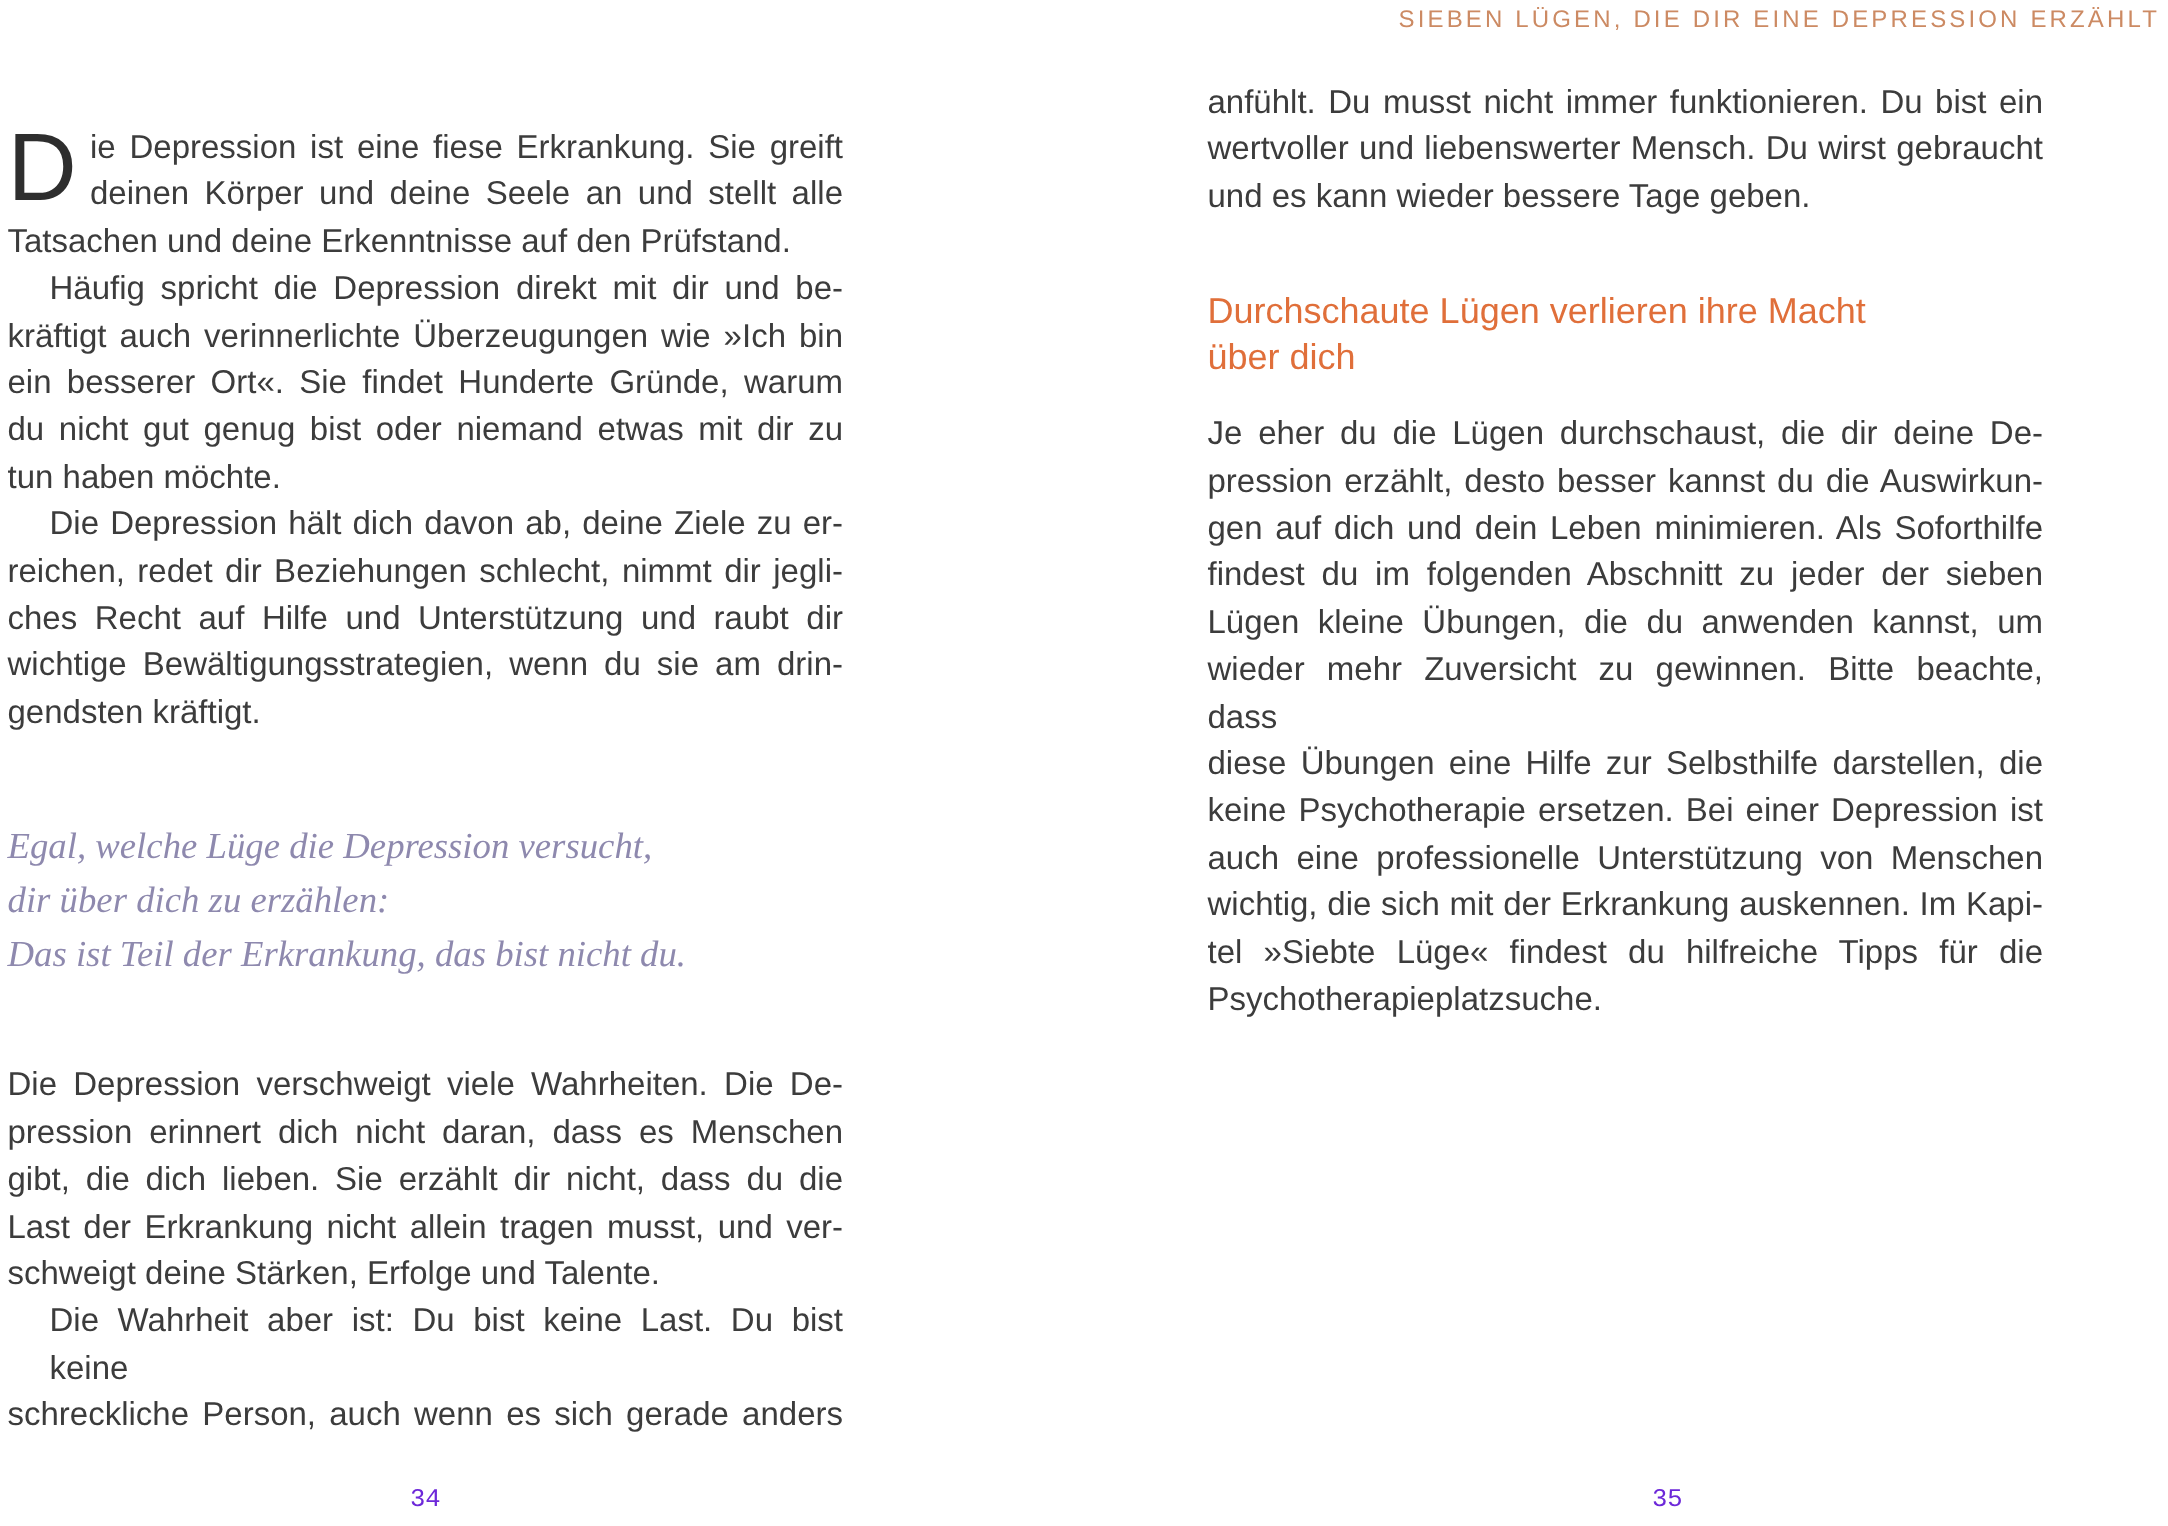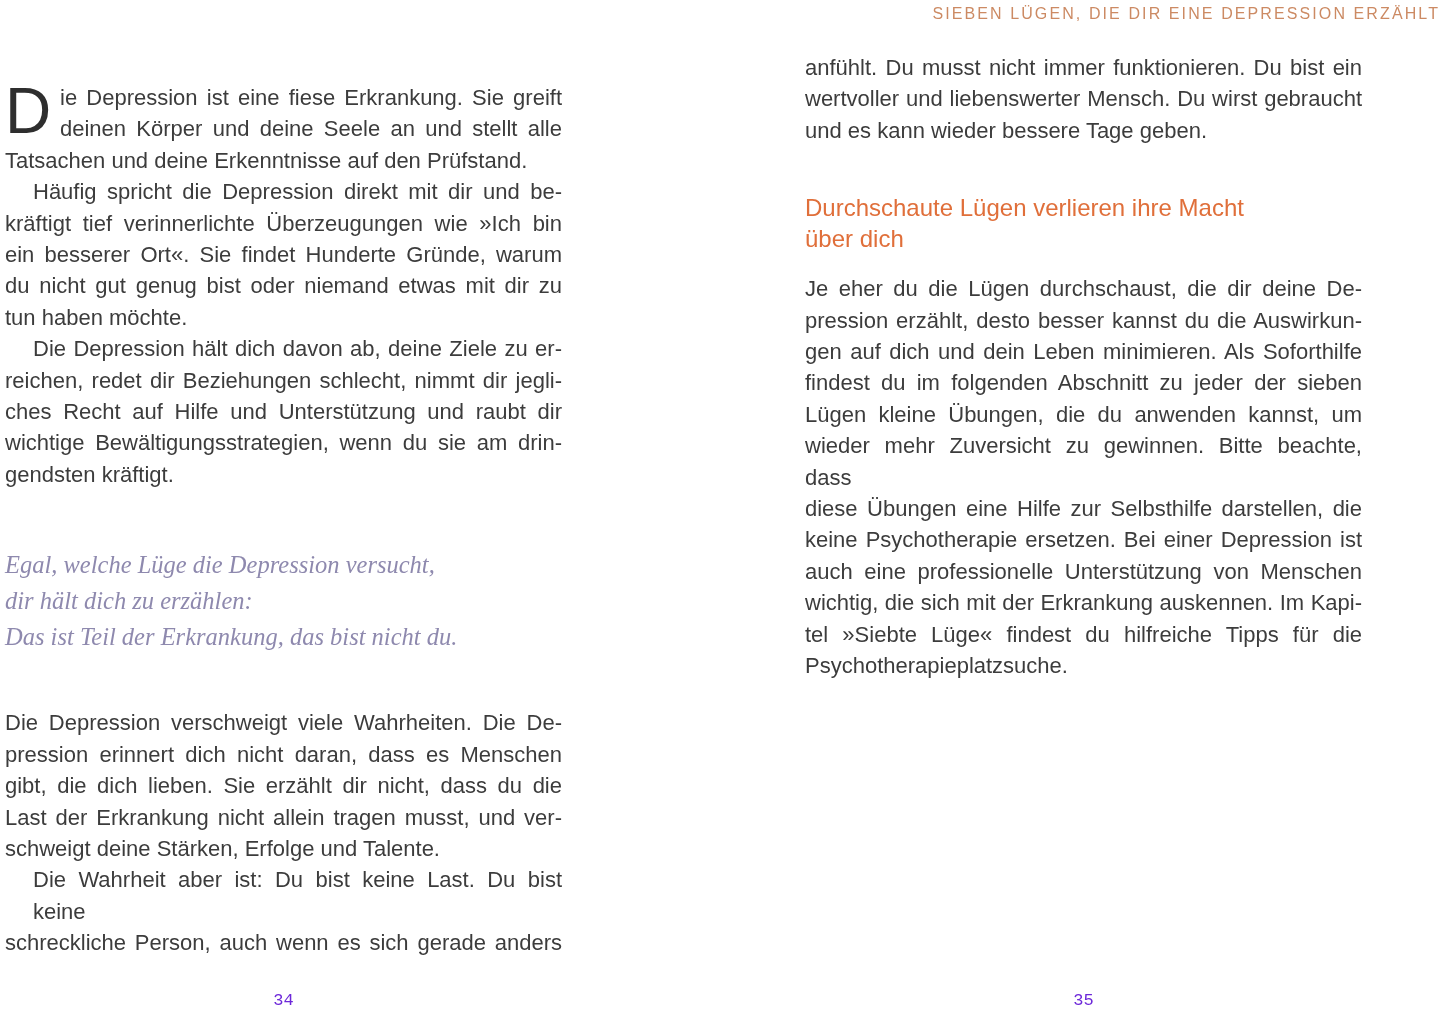--- a/index.html
+++ b/index.html
@@ -68,53 +68,53 @@
   .pagenum {
     position: absolute;
     top: 991px;
     width: 557px;
     text-align: center;
     font-size: 17px;
     color: #6d28d9;
     font-family: Liberation Mono, monospace;
   }
   .pagenum-left  { left: 5px; }
-  .pagenum-right { left: 805px; }
+  .pagenum-right { left: 833px; }
 </style>
 </head>
 <body>
 
 <div class="sheet">
 
   <div class="running-head">SIEBEN LÜGEN, DIE DIR EINE DEPRESSION ERZÄHLT</div>
 
   <div class="col col-left">
       <div class="block block-body">
         <span class="dropcap">D</span>
         <div class="line line-just">ie Depression ist eine fiese Erkrankung. Sie greift</div>
         <div class="line line-just">deinen Körper und deine Seele an und stellt alle</div>
         <div class="line line-end">Tatsachen und deine Erkenntnisse auf den Prüfstand.</div>
       </div>
       <div class="block block-body">
         <div class="line line-just line-indent">Häufig spricht die Depression direkt mit dir und be-</div>
-        <div class="line line-just">kräftigt tief verinnerlichte Überzeugungen wie »Ich bin</div>
+        <div class="line line-just">kräftigt auch verinnerlichte Überzeugungen wie »Ich bin</div>
         <div class="line line-just">ein besserer Ort«. Sie findet Hunderte Gründe, warum</div>
         <div class="line line-just">du nicht gut genug bist oder niemand etwas mit dir zu</div>
         <div class="line line-end">tun haben möchte.</div>
       </div>
       <div class="block block-body">
         <div class="line line-just line-indent">Die Depression hält dich davon ab, deine Ziele zu er-</div>
         <div class="line line-just">reichen, redet dir Beziehungen schlecht, nimmt dir jegli-</div>
         <div class="line line-just">ches Recht auf Hilfe und Unterstützung und raubt dir</div>
         <div class="line line-just">wichtige Bewältigungsstrategien, wenn du sie am drin-</div>
         <div class="line line-end">gendsten kräftigt.</div>
       </div>
       <div class="block block-quote">
         <div class="line">Egal, welche Lüge die Depression versucht,</div>
-        <div class="line">dir hält dich zu erzählen:</div>
+        <div class="line">dir über dich zu erzählen:</div>
         <div class="line">Das ist Teil der Erkrankung, das bist nicht du.</div>
       </div>
       <div class="block block-body">
         <div class="line line-just">Die Depression verschweigt viele Wahrheiten. Die De-</div>
         <div class="line line-just">pression erinnert dich nicht daran, dass es Menschen</div>
         <div class="line line-just">gibt, die dich lieben. Sie erzählt dir nicht, dass du die</div>
         <div class="line line-just">Last der Erkrankung nicht allein tragen musst, und ver-</div>
         <div class="line line-end">schweigt deine Stärken, Erfolge und Talente.</div>
       </div>
       <div class="block block-body">

